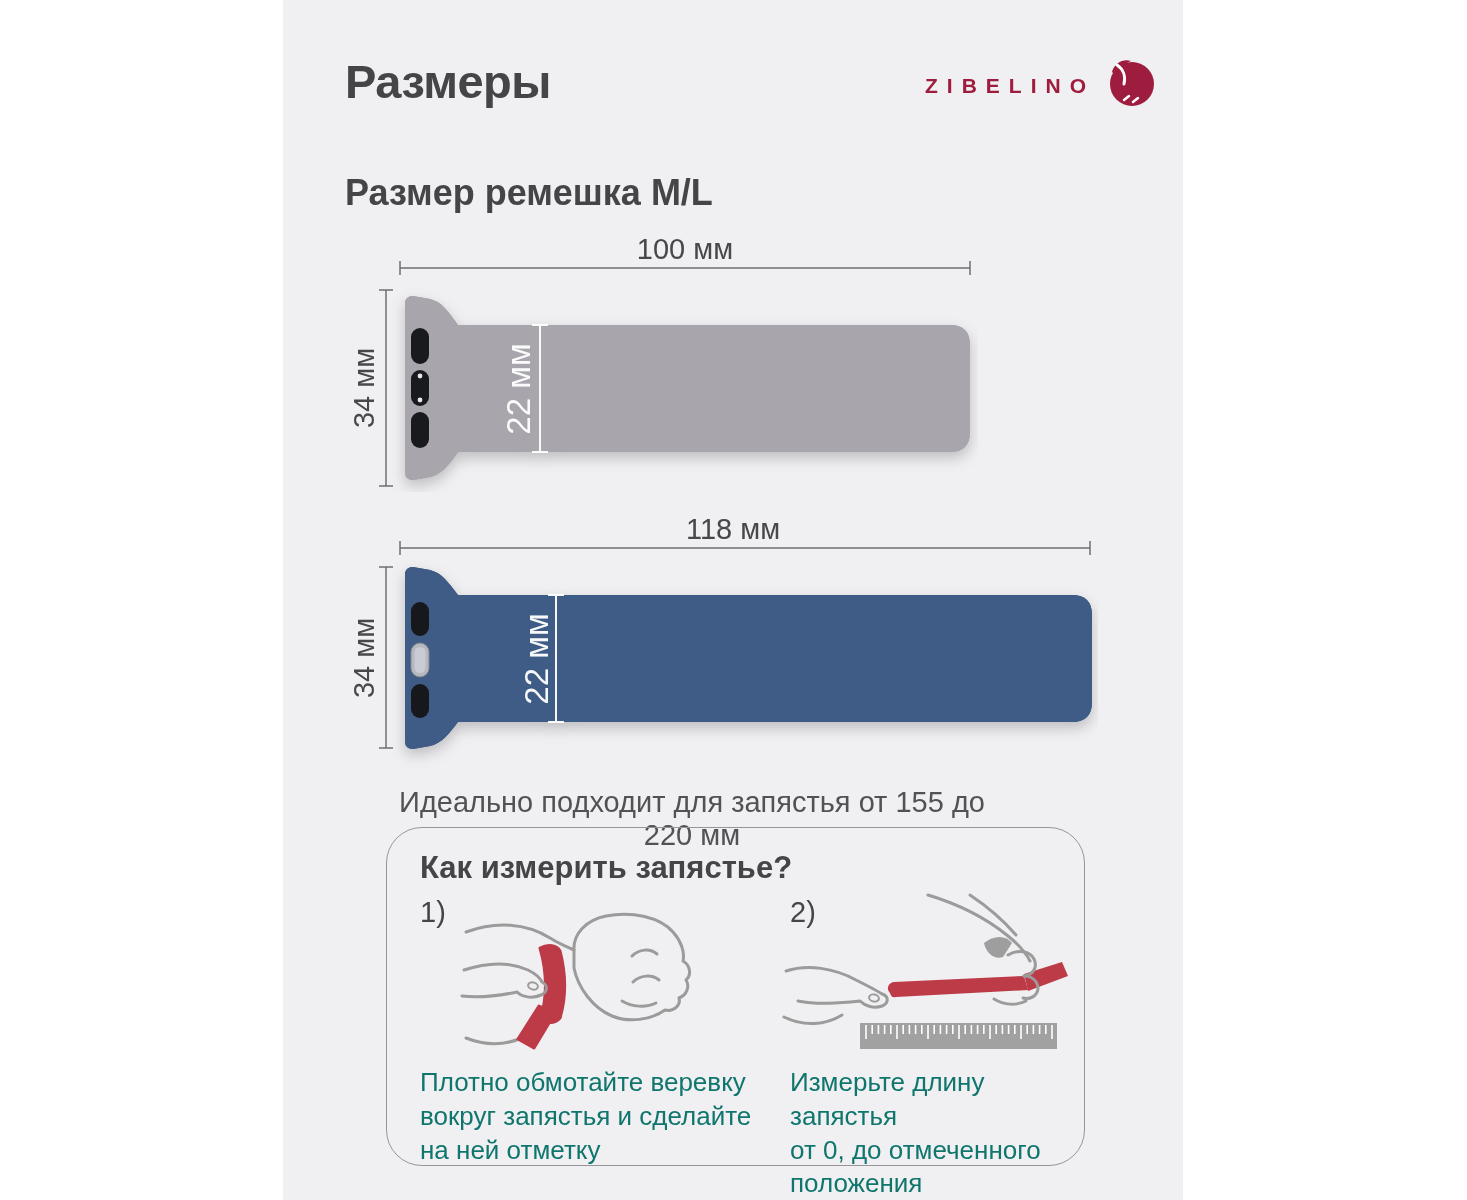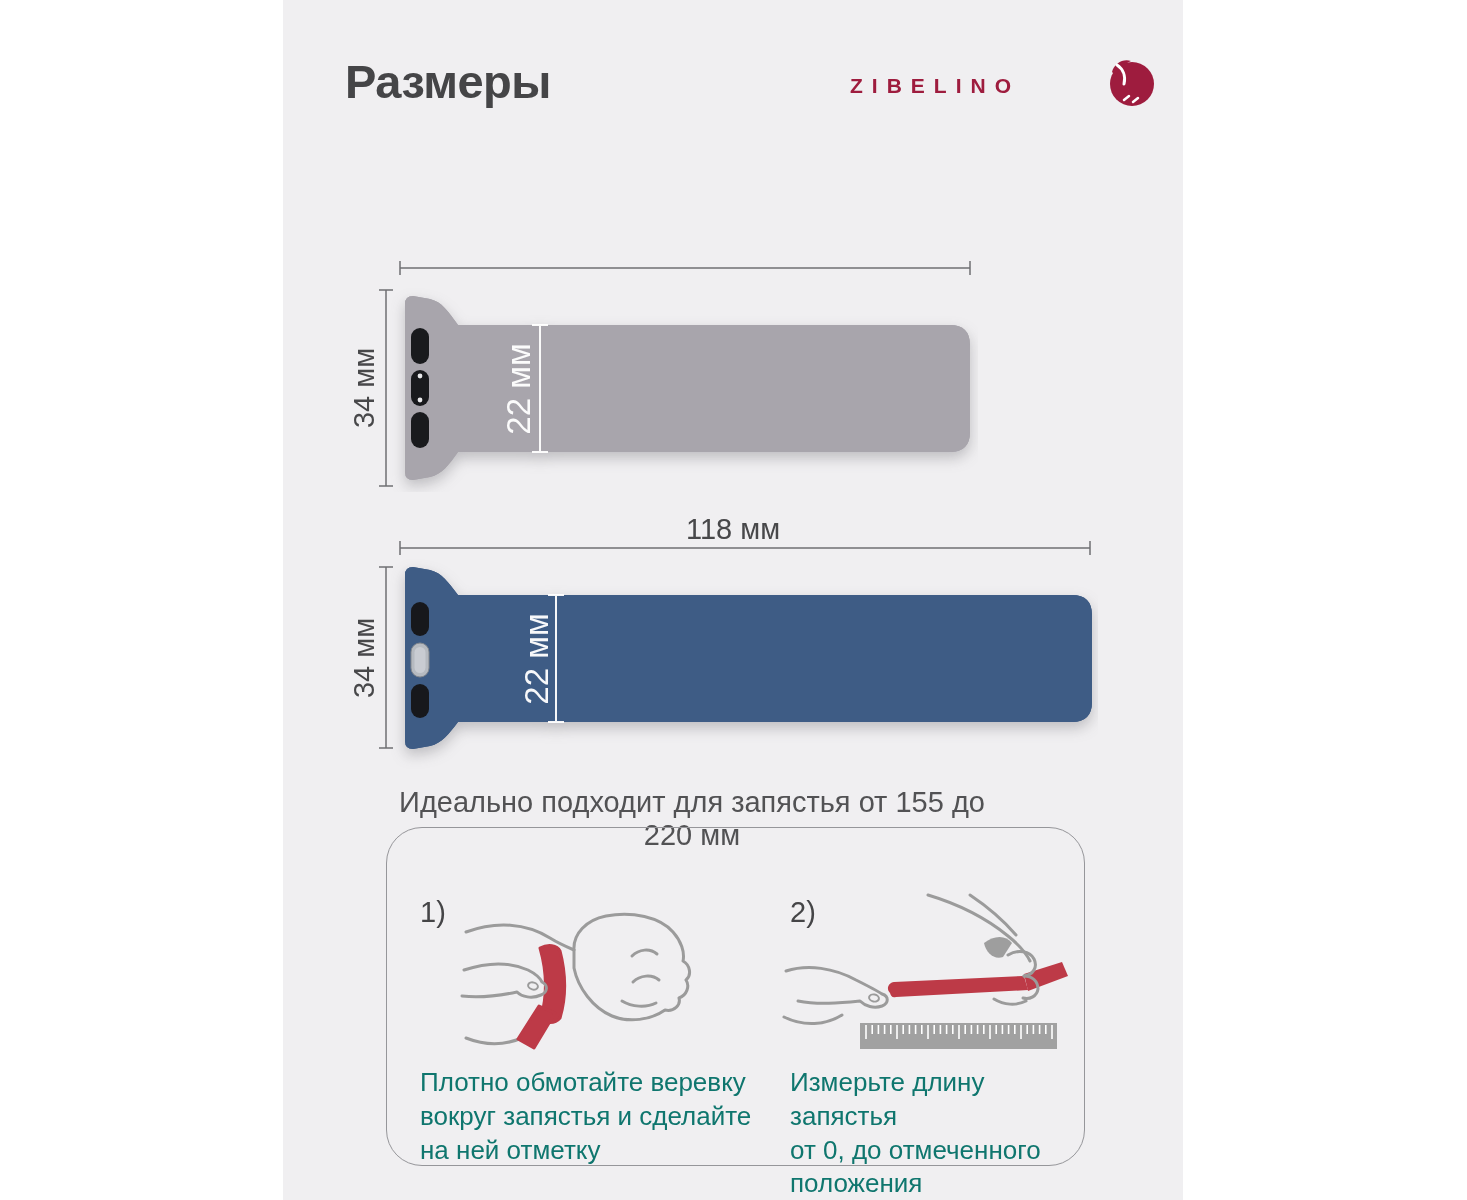--- a/index.html
+++ b/index.html
@@ -2,21 +2,21 @@
 <html><head>
 <meta charset="utf-8">
 <style>
   html,body{margin:0;padding:0;background:#ffffff;}
   .stage{position:relative;width:1467px;height:1200px;background:#ffffff;overflow:hidden;
          font-family:Liberation Sans, sans-serif;}
   .panel{position:absolute;left:283px;top:0;width:900px;height:1200px;background:#f0eff1;}
   .abs{position:absolute;}
   .page-title{left:345px;top:54px;font-size:47px;font-weight:700;color:#454547;letter-spacing:-0.5px;}
   .page-subtitle{left:345px;top:172px;font-size:36px;font-weight:700;color:#454547;}
-  .brand-row{left:850px;top:66px;width:245px;height:40px;display:flex;align-items:center;justify-content:flex-start;}
+  .brand-row{left:850px;top:66px;width:245px;height:40px;display:flex;align-items:center;justify-content:flex-end;}
   .wordmark{font-size:21px;font-weight:600;letter-spacing:9px;color:#9e1c3e;}
   .dimlab{font-size:29px;font-weight:500;color:#48484a;text-align:center;}
   .rotlab{transform:translate(-50%,-50%) rotate(-90deg);white-space:nowrap;}
   .innlab{font-size:33px;font-weight:400;color:#ffffff;opacity:0.96;}
   .fit-note{left:392px;top:786px;width:600px;text-align:center;font-size:29px;color:#525254;}
   .howto-box{left:386px;top:827px;width:699px;height:339px;border:1.5px solid #96969a;border-radius:36px;box-sizing:border-box;}
   .howto-title{left:420px;top:850px;font-size:31px;font-weight:600;color:#454547;}
   .step-num{font-size:29px;color:#454547;}
   .caption{font-size:26px;line-height:1.3;color:#0f766e;white-space:pre-line;}
 </style>
@@ -30,21 +30,23 @@
   <div class="abs brand-row">
     <span class="wordmark">ZIBELINO</span>
   </div>
   <svg class="abs" style="left:1104px;top:56px" width="54" height="54" viewBox="0 0 54 54">
     <circle cx="28" cy="28" r="22" fill="#9e1c3e"></circle>
     <path d="M8,16 C10,7 20,2 27,5 C20,8 14,13 12,20 Z" fill="#9e1c3e"></path>
     <path d="M34,15 a12,12 0 1 0 0.5,24 a9,9 0 1 1 -0.5,-24 Z" fill="#ffffff"></path>
     <path d="M13,9 C19,13 22,20 20,28" stroke="#ffffff" stroke-width="3" fill="none" stroke-linecap="round"></path>
     <path d="M20,44 l5,-4 M29,46 l5,-4" stroke="#ffffff" stroke-width="2.5" fill="none" stroke-linecap="round"></path>
   </svg>
-
+  <div class="abs page-subtitle">Размер ремешка M/L</div>
+
+  <div class="abs dimlab" style="left:400px;top:233px;width:570px">100 мм</div>
   <svg class="abs" style="left:378px;top:256px" width="600" height="236" viewBox="0 0 600 236">
     <defs>
       <linearGradient id="shade" x1="0" y1="0" x2="0" y2="1">
         <stop offset="0" stop-color="#ffffff" stop-opacity="0.16"></stop>
         <stop offset="0.45" stop-color="#ffffff" stop-opacity="0"></stop>
         <stop offset="0.82" stop-color="#000000" stop-opacity="0.04"></stop>
         <stop offset="1" stop-color="#000000" stop-opacity="0.18"></stop>
       </linearGradient>
     </defs>
     <g stroke="#6f6f72" stroke-width="1.5">
@@ -203,20 +205,21 @@
           <line x1="178" y1="59" x2="178" y2="186"></line>
       </g>
     </g>
   </svg>
   <div class="abs dimlab rotlab" style="left:364px;top:658px">34 мм</div>
   <div class="abs innlab rotlab" style="left:537px;top:659px">22 мм</div>
 
   <div class="abs fit-note">Идеально подходит для запястья от 155 до 220 мм</div>
 
   <div class="abs howto-box"></div>
+  <div class="abs howto-title">Как измерить запястье?</div>
 
   <div class="abs step-num" style="left:420px;top:896px">1)</div>
   <div class="abs step-num" style="left:790px;top:896px">2)</div>
 
   <svg class="abs" style="left:436px;top:908px" width="300" height="155" viewBox="0 0 300 155">
     <g stroke="#9b9b9b" stroke-width="3" fill="none" stroke-linecap="round" stroke-linejoin="round">
       <path d="M30,24 C60,13 90,15 114,30 C122,35 131,39 138,42"></path>
       <path d="M30,130 C58,141 84,135 106,118 C112,113 117,108 121,102"></path>
       <path d="M138,42 C137,26 150,12 170,8 C196,3 224,9 237,24 C245,33 249,44 247,53 C254,57 256,67 250,72 C254,78 251,87 243,90 C245,97 238,104 229,102 C215,112 193,115 176,108 C157,100 142,80 138,60 Z"></path>
       <path d="M196,48 C203,41 214,40 221,46"></path>

